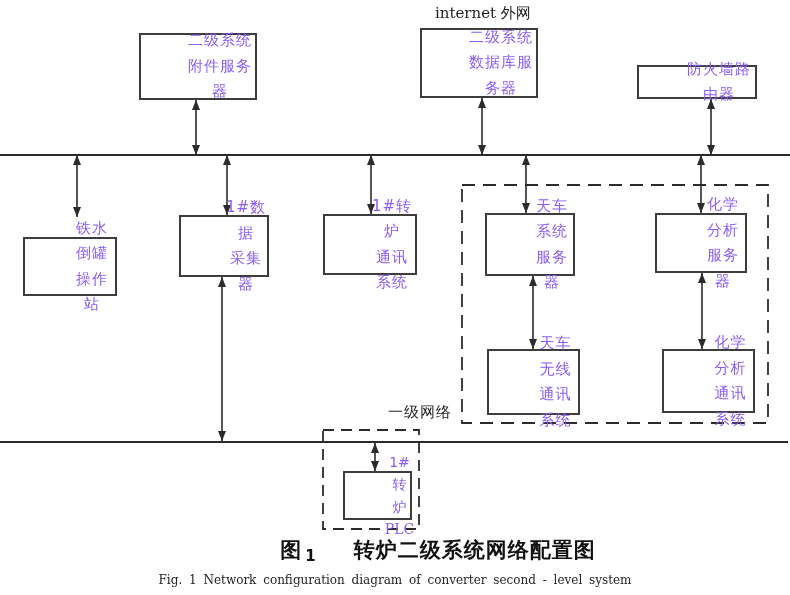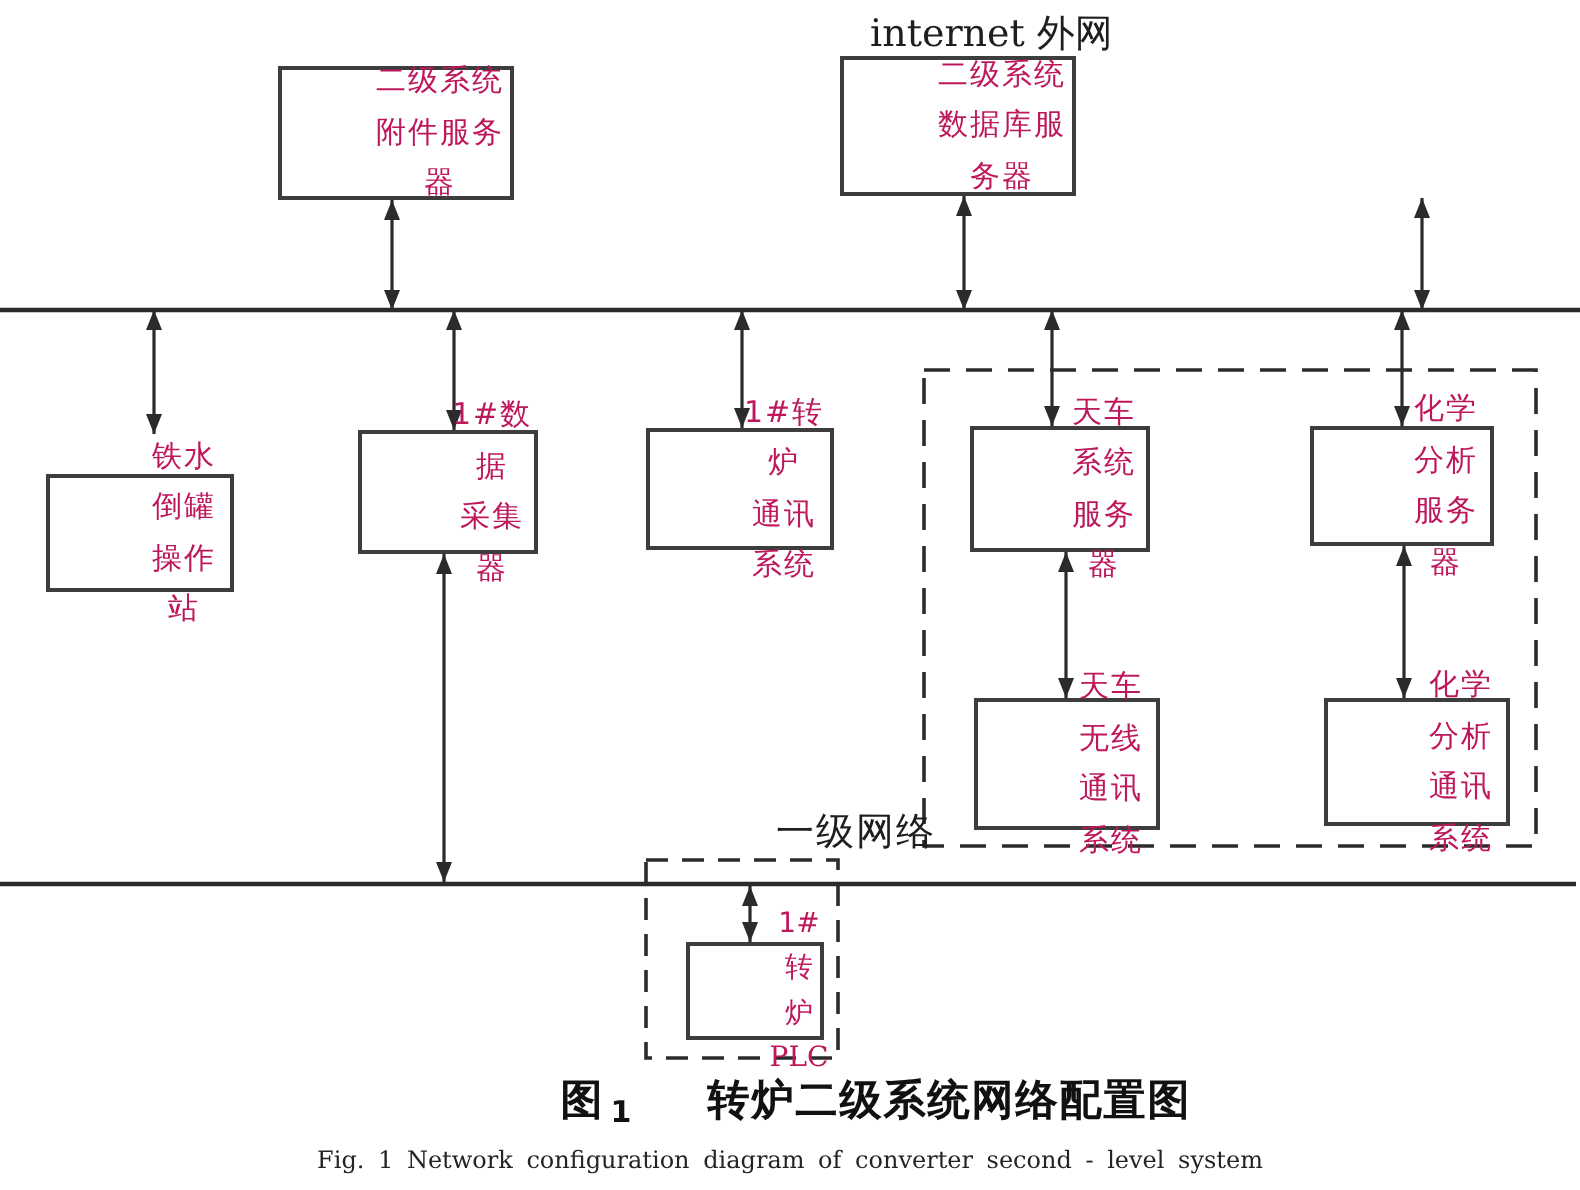--- a/index.html
+++ b/index.html
@@ -22,27 +22,27 @@
     box-sizing: border-box;
     border: 2px solid #3d3d3d;
     background: #ffffff;
     display: flex;
     flex-direction: column;
     justify-content: center;
     align-items: center;
     text-align: center;
     font-size: 15px;
     line-height: 1.7;
-    color: #be185d;
+    color: #8b5cf6;
     letter-spacing: 1px;
     padding-left: 44px;
   }
   .floating-label {
     position: absolute;
-    font-size: 19px;
+    font-size: 15px;
     color: #1e1e1e;
     white-space: nowrap;
     letter-spacing: 1px;
   }
   .latin { font-family: "DejaVu Serif", serif; letter-spacing: 0; }
   .caption-zh {
     position: absolute;
     left: 88px; top: 536px; width: 700px;
     text-align: center;
     font-size: 21px;
@@ -103,20 +103,23 @@
   <div class="floating-label" style="left:388px; top:403px;">一级网络</div>
 
   <div class="node" style="left:139px; top:33px; width:118px; height:67px;">
     <div>二级系统</div>
     <div>附件服务器</div>
   </div>
   <div class="node" style="left:420px; top:28px; width:118px; height:70px;">
     <div>二级系统</div>
     <div>数据库服务器</div>
   </div>
+  <div class="node" style="left:637px; top:65px; width:120px; height:34px;">
+    <div>防火墙路由器</div>
+  </div>
 
   <div class="node" style="left:23px; top:217px; width:94px; height:59px;margin-top:20px;">
     <div>铁水倒罐</div>
     <div>操作站</div>
   </div>
   <div class="node" style="left:179px; top:215px; width:90px; height:62px;">
     <div>1#数据</div>
     <div>采集器</div>
   </div>
   <div class="node" style="left:323px; top:214px; width:94px; height:61px;">

